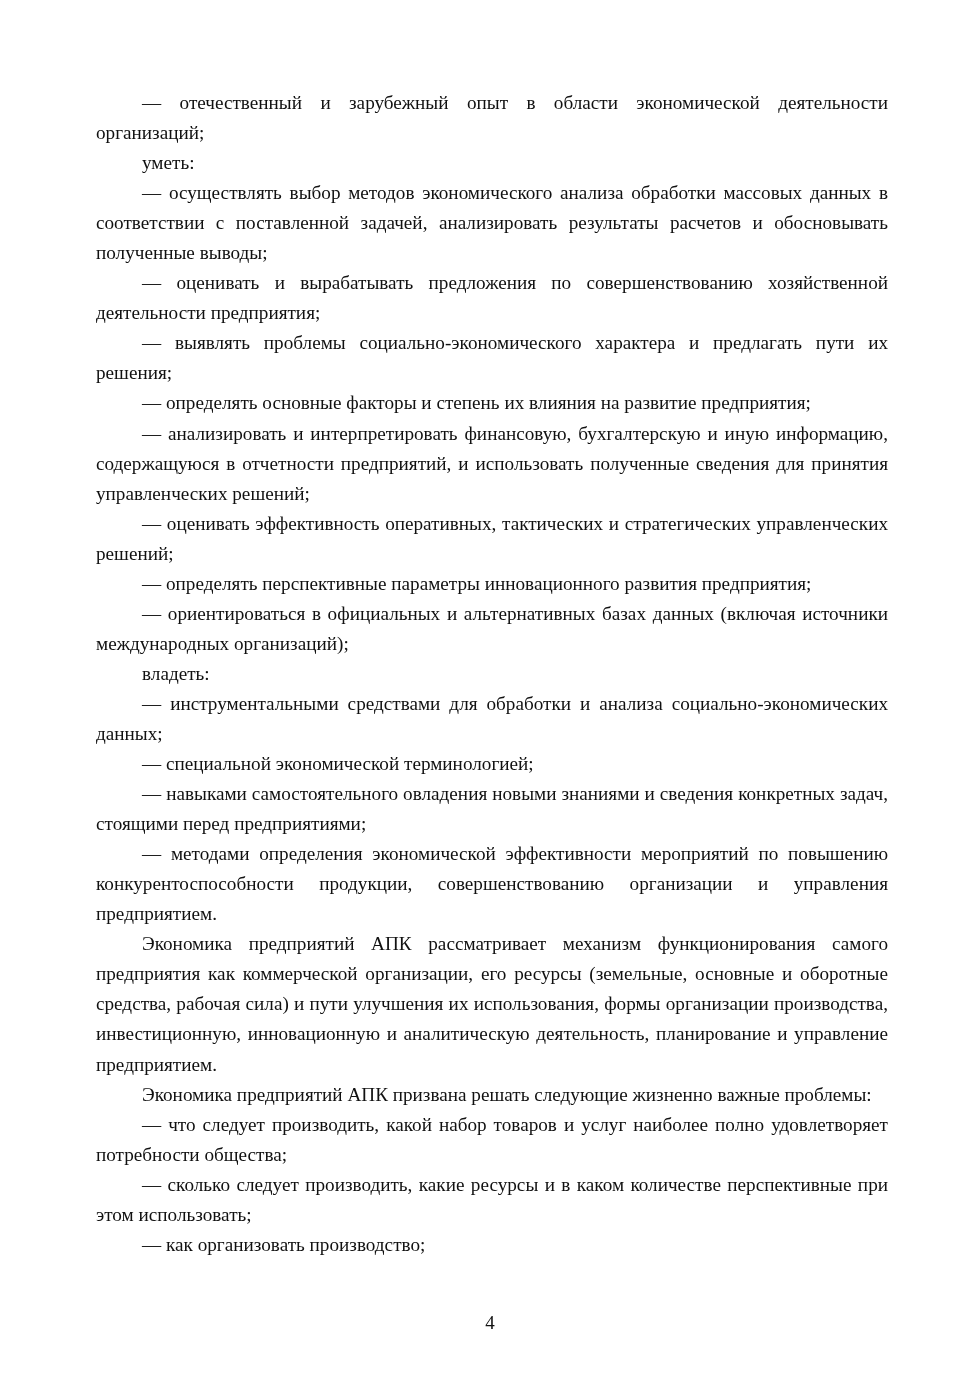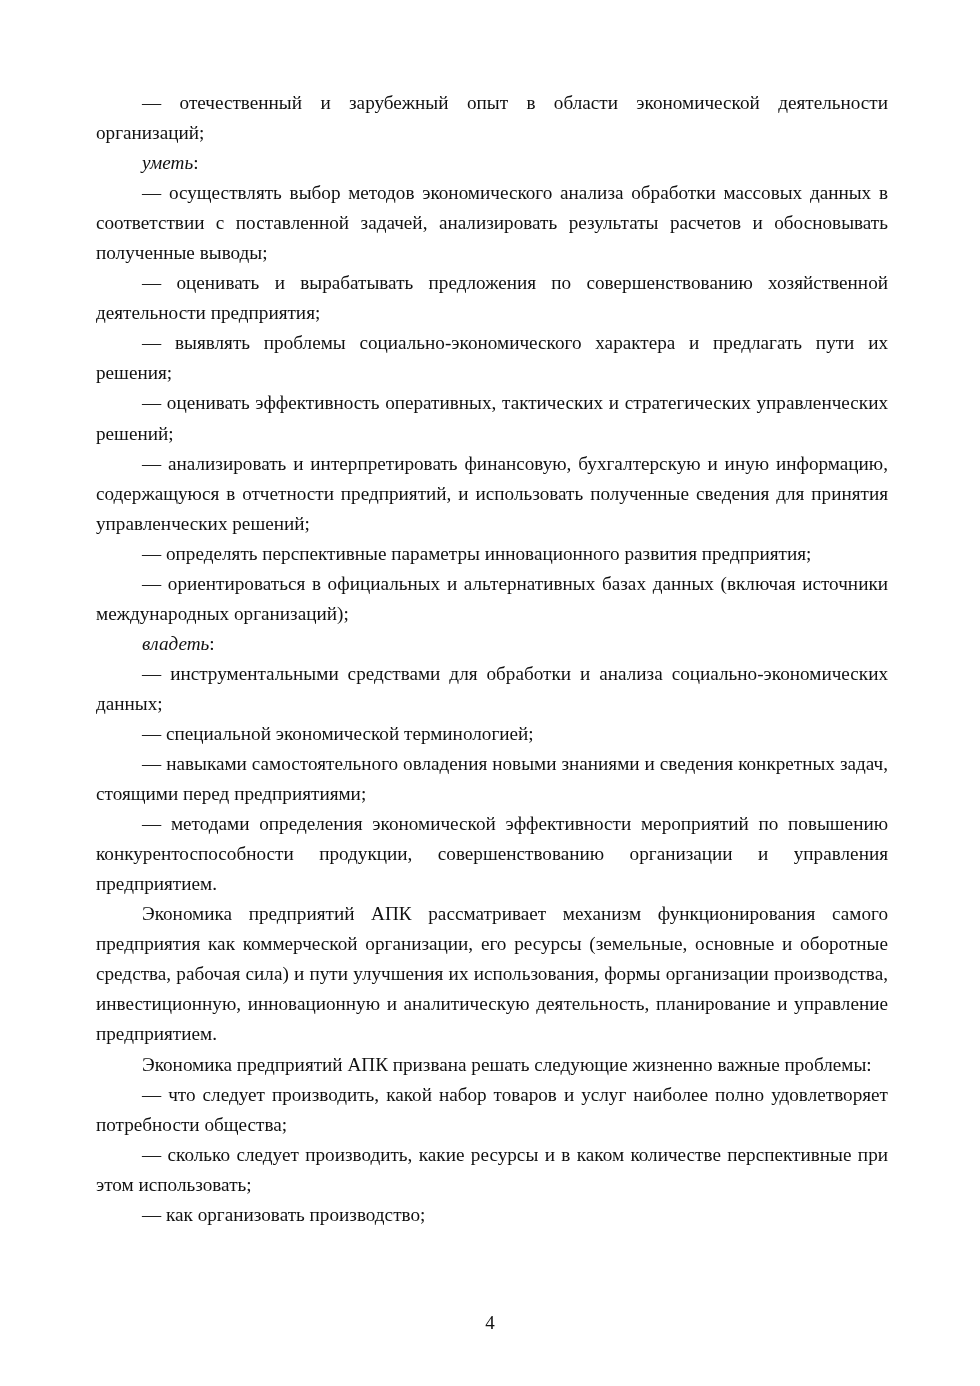--- a/index.html
+++ b/index.html
@@ -38,21 +38,20 @@
   }
   
   p.lead {
     text-indent: 46px;
   }
   
   p.para {
     text-indent: 46px;
   }
   .it {
-    font-style: italic;
   }
   .folio {
     position: absolute;
     left: 0;
     right: 0;
     bottom: 52px;
     text-align: center;
     font-size: 19px;
     font-family: "Liberation Serif", "DejaVu Serif", serif;
   }
@@ -63,22 +62,23 @@
 <div class="page">
   <div class="body-text">
 
     <p class="dash">— отечественный и зарубежный опыт в области экономической деятельности организаций;</p>
 
     <p class="lead"><span class="it">уметь</span><span>:</span></p>
 
     <p class="dash">— осуществлять выбор методов экономического анализа обработки массовых данных в соответствии с поставленной задачей, анализировать результаты расчетов и обосновывать полученные выводы;</p>
     <p class="dash">— оценивать и вырабатывать предложения по совершенствованию хозяйственной деятельности предприятия;</p>
     <p class="dash">— выявлять проблемы социально-экономического характера и предлагать пути их решения;</p>
+    <p class="dash">— определять основные факторы и степень их влияния на развитие предприятия;</p>
+    <p class="dash">— анализировать и интерпретировать финансовую, бухгалтерскую и иную информацию, содержащуюся в отчетности предприятий, и использовать полученные сведения для принятия управленческих решений;</p>
     <p class="dash">— оценивать эффективность оперативных, тактических и стратегических управленческих решений;</p>
-    <p class="dash">— анализировать и интерпретировать финансовую, бухгалтерскую и иную информацию, содержащуюся в отчетности предприятий, и использовать полученные сведения для принятия управленческих решений;</p>
     <p class="dash">— определять перспективные параметры инновационного развития предприятия;</p>
     <p class="dash">— ориентироваться в официальных и альтернативных базах данных (включая источники международных организаций);</p>
 
     <p class="lead"><span class="it">владеть</span><span>:</span></p>
 
     <p class="dash">— инструментальными средствами для обработки и анализа социально-экономических данных;</p>
     <p class="dash">— специальной экономической терминологией;</p>
     <p class="dash">— навыками самостоятельного овладения новыми знаниями и сведения конкретных задач, стоящими перед предприятиями;</p>
     <p class="dash">— методами определения экономической эффективности мероприятий по повышению конкурентоспособности продукции, совершенствованию организации и управления предприятием.</p>
 

